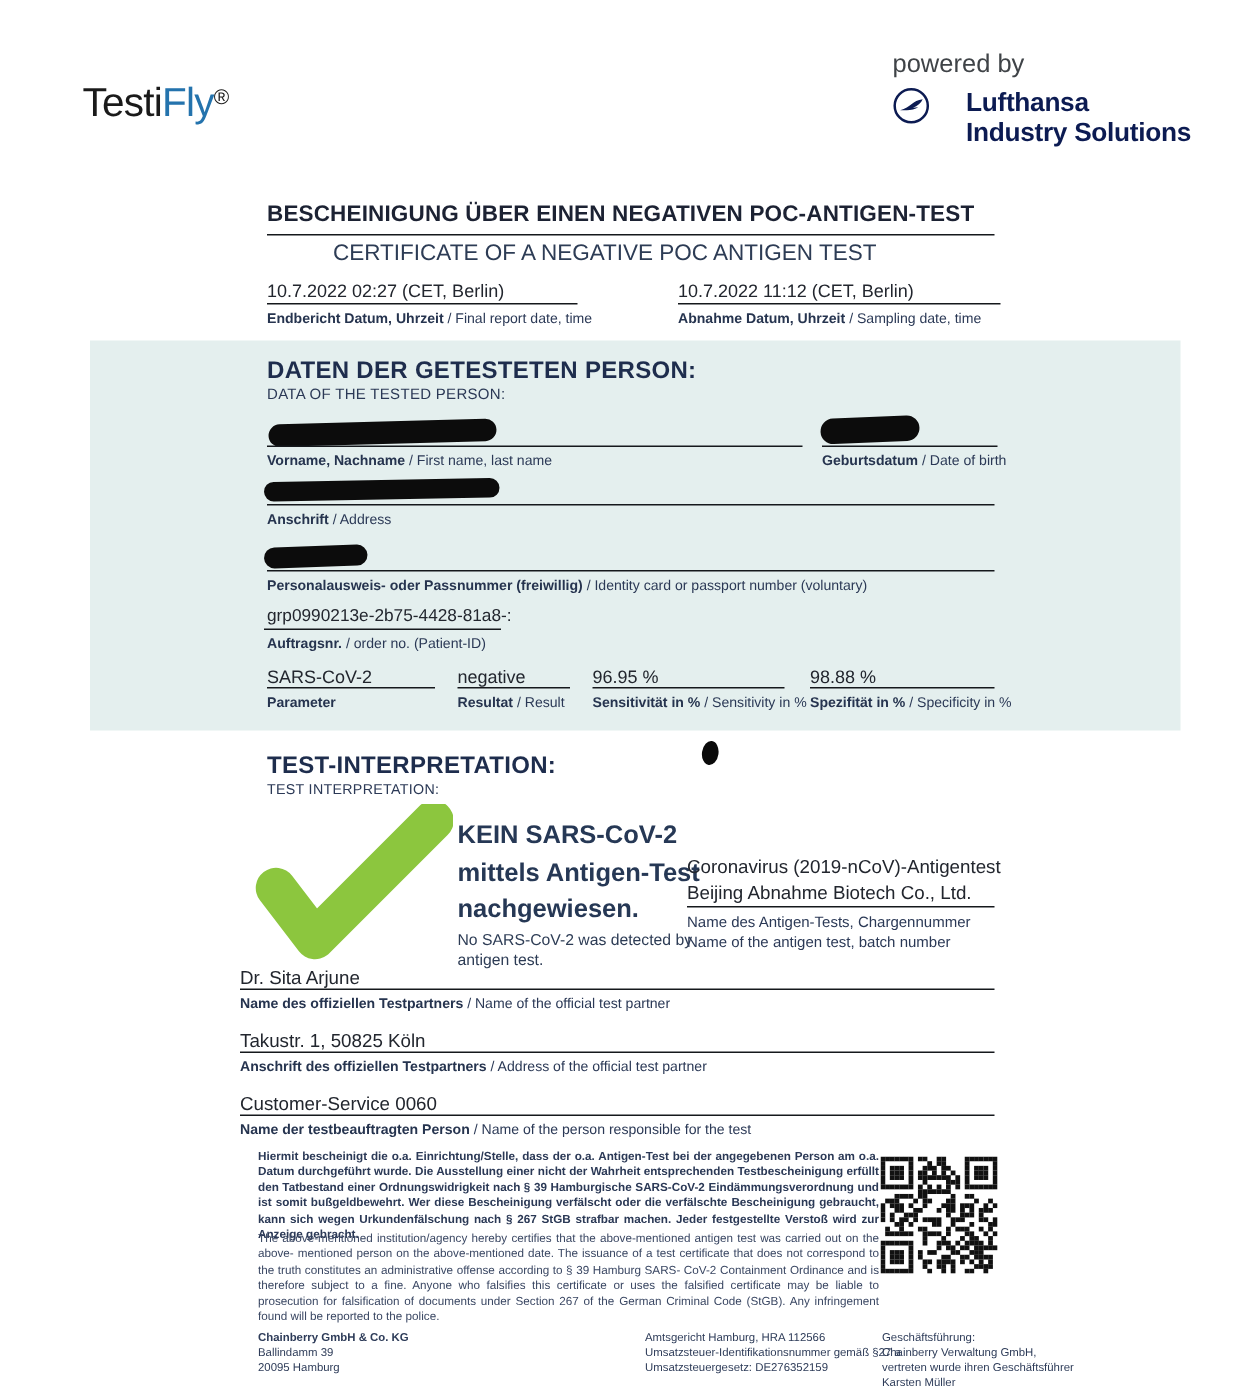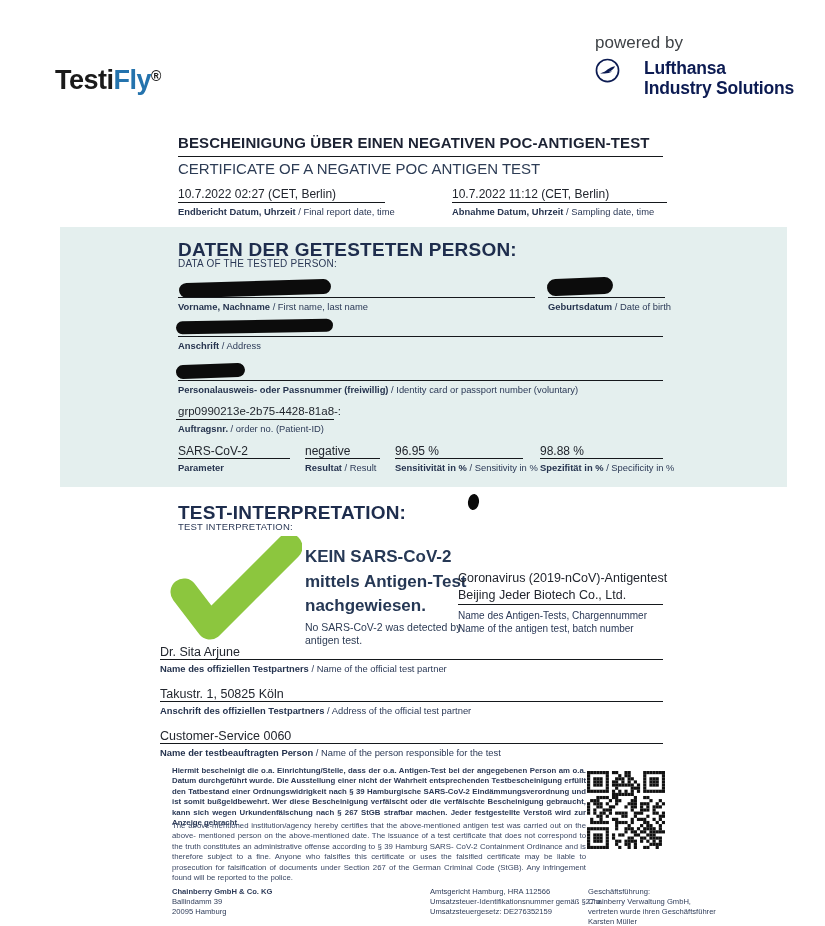--- a/index.html
+++ b/index.html
@@ -1,35 +1,35 @@
 <!DOCTYPE html>
 <html><head>
 <meta charset="utf-8">
 <style>
   html,body{margin:0;padding:0;background:#ffffff;}
   .page{position:relative;width:825px;height:926px;background:#fff;overflow:hidden;
         font-family:"Liberation Sans", sans-serif;-webkit-font-smoothing:antialiased;}
   
-  .brand{position:absolute;left:55px;top:53px;font-size:27px;font-weight:bold;letter-spacing:-.5px;color:#1a1a1a;margin-top:12px;}
+  .brand{position:absolute;left:55px;top:53px;font-size:27px;font-weight:normal;letter-spacing:-.5px;color:#1a1a1a;}
   .brand .fly{color:#2473ad;}
   .brand .reg{font-size:14px;vertical-align:8px;}
   .poweredby{position:absolute;left:595px;top:33px;font-size:17px;color:#3f4347;}
   .lh-logo{position:absolute;left:595px;top:58px;display:flex;gap:24px;align-items:flex-start;}
   .lh-text{font-size:17.5px;font-weight:bold;color:#0c1b52;line-height:20px;letter-spacing:-.2px;}
   
   .t-de{position:absolute;font-weight:bold;font-size:15px;color:#1c2233;letter-spacing:.1px;}
-  .t-en{position:absolute;font-size:15px;color:#2d3c55;}
+  .t-en{position:absolute;font-size:15px;color:#2d3c55;margin-left:44px;}
   .v{position:absolute;font-size:12px;color:#22262e;}
   .v-lg{position:absolute;font-size:12.5px;color:#22262e;}
   .u{position:absolute;border-bottom:1.3px solid #15181c;}
   .lab{position:absolute;font-size:9.4px;color:#2b3956;white-space:nowrap;}
   .lab b{color:#26344f;}
   .lab2{position:absolute;font-size:10px;color:#2b3956;line-height:13px;}
   .panel{position:absolute;left:60px;top:227px;width:727px;height:260px;background:#e4efee;}
-  .sec-de{position:absolute;font-weight:bold;font-size:19px;color:#1e2d4d;letter-spacing:.2px;}
+  .sec-de{position:absolute;font-weight:bold;font-size:16px;color:#1e2d4d;letter-spacing:.2px;}
   .sec-en{position:absolute;font-size:10px;color:#2b3956;letter-spacing:.2px;}
   .redact{position:absolute;background:#0c0c0c;border-radius:9px;}
   .ink-dot{position:absolute;left:468px;top:494px;width:11px;height:16px;background:#0a0a0a;border-radius:50%;transform:rotate(8deg);}
   .kein{position:absolute;left:305px;top:545px;width:168px;font-weight:bold;font-size:17px;line-height:24.5px;color:#263855;}
   .kein-en{position:absolute;left:305px;top:621px;width:175px;font-size:10.5px;line-height:13px;color:#2d3c55;}
   .fine{position:absolute;left:172px;width:414px;font-size:7.8px;line-height:10.4px;text-align:justify;}
   .fine-de{color:#2b3956;font-weight:bold;}
   .fine-en{color:#3a4763;}
   .foot{position:absolute;top:887px;font-size:7.6px;line-height:10px;color:#2e3c59;}
   .foot div{white-space:nowrap;}
@@ -116,21 +116,21 @@
   <div style="position:absolute;left:170px;top:536px;">
     <svg viewBox="0 0 132 104" width="132" height="104">
       <path d="M14 56 L40 90 L119 11" fill="none" stroke="#8cc63e" stroke-width="27" stroke-linecap="round" stroke-linejoin="round"></path>
     </svg>
   </div>
 
   <div class="kein">KEIN SARS-CoV-2 mittels Antigen-Test nachgewiesen.</div>
   <div class="kein-en">No SARS-CoV-2 was detected by antigen test.</div>
 
   <div class="v" style="left:458px;top:571px;font-size:12.5px;">Coronavirus (2019-nCoV)-Antigentest</div>
-  <div class="v" style="left:458px;top:588px;font-size:12.5px;">Beijing Jeder Biotech Co., Ltd.</div>
+  <div class="v" style="left:458px;top:588px;font-size:12.5px;">Beijing Abnahme Biotech Co., Ltd.</div>
   <div class="u" style="left:458px;top:588px;width:205px;height:16px;"></div>
   <div class="lab2" style="left:458px;top:609px;">
     <div>Name des Antigen-Tests, Chargennummer</div>
     <div>Name of the antigen test, batch number</div>
   </div>
 
   <div class="v-lg" style="left:160px;top:645px;">Dr. Sita Arjune</div>
   <div class="u" style="left:160px;top:645px;width:503px;height:14px;"></div>
   <div class="lab" style="left:160px;top:663px;"><b>Name des offiziellen Testpartners</b><span> / Name of the official test partner</span></div>
 

